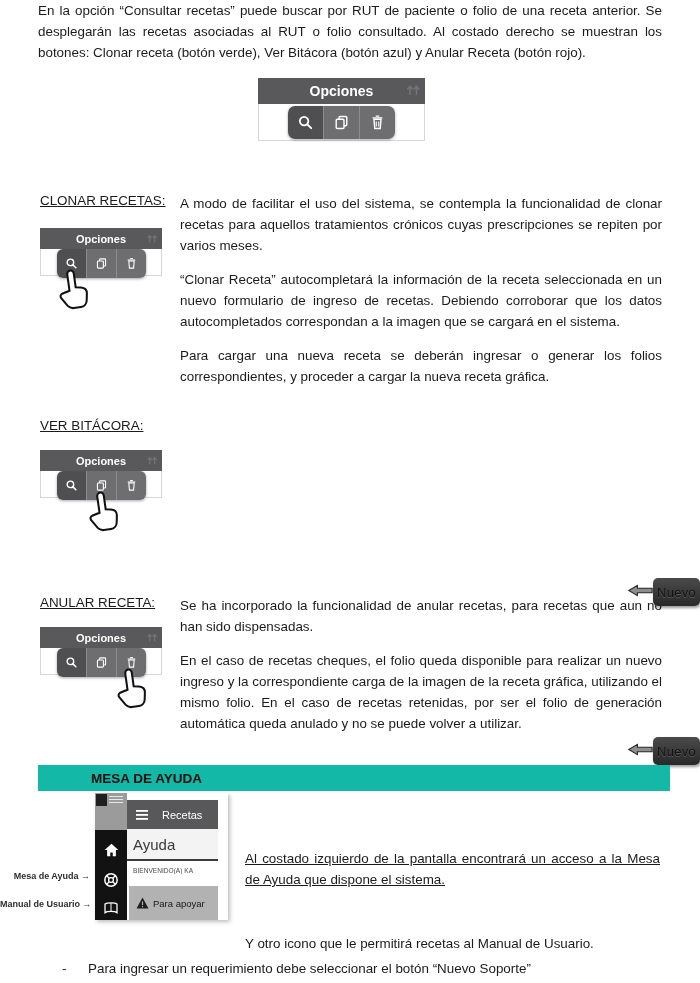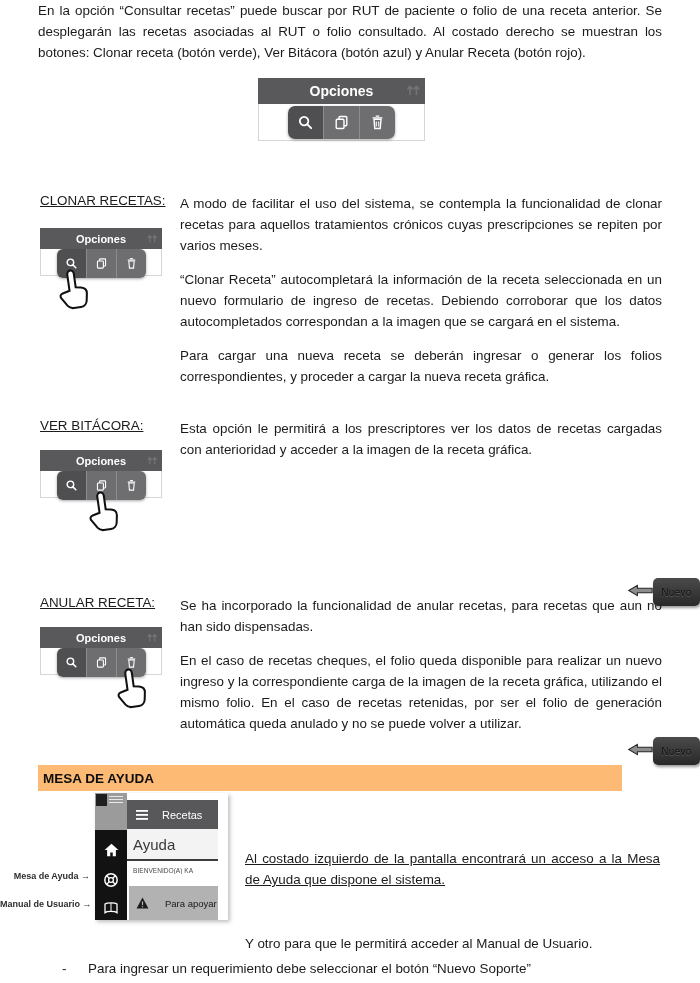--- a/index.html
+++ b/index.html
@@ -33,42 +33,42 @@
   .ow.mini svg.bicon{width:13px;height:13px;}
 
   .hand{position:absolute;width:34px;height:46px;}
   .hand svg{width:100%;height:100%;transform:rotate(-8deg);}
 
   
   .nuevo{display:flex;align-items:center;right:0;}
   .nuevo .tag{width:47px;height:28px;background:linear-gradient(180deg,#4b4b4b,#282828);
               border-radius:5px;display:flex;align-items:center;justify-content:center;
               box-shadow:1px 2px 3px rgba(0,0,0,.4);}
-  .nuevo .tag span{font-size:10px;color:#121212;text-shadow:0 1px 0 rgba(255,255,255,.18);letter-spacing:.3px;}
+  .nuevo .tag span{font-size:13px;color:#121212;text-shadow:0 1px 0 rgba(255,255,255,.18);letter-spacing:.3px;}
 
   
-  .mesa-bar{background:#fdba74;display:flex;align-items:center;}
+  .mesa-bar{background:#14b8a6;display:flex;align-items:center;padding-left:48px;}
   .mesa-bar span{font-weight:bold;font-size:13.5px;color:#0e0e0e;padding-left:5px;}
 
   .shot{width:133px;height:127px;box-shadow:2px 2px 4px rgba(0,0,0,.25);background:#fff;overflow:hidden;}
   .shot .logo-panel{position:absolute;left:0;top:0;width:32px;height:37px;background:#9b9b9b;}
   .shot .emblem{position:absolute;left:1px;top:1px;width:11px;height:12px;background:#1f1f1f;}
   .shot .emblem-lines{position:absolute;left:14px;top:3px;width:14px;height:8px;
       background:repeating-linear-gradient(180deg,#e8e8e8 0 1px,transparent 1px 3px);}
   .shot .topbar{position:absolute;left:32px;top:7px;width:91px;height:29px;background:#58585a;
       display:flex;align-items:center;color:#fff;}
   .shot .sidebar{position:absolute;left:0;top:37px;width:32px;height:90px;background:#121212;
       display:flex;flex-direction:column;align-items:center;}
   .shot .content{position:absolute;left:32px;top:36px;width:91px;height:91px;background:#fff;}
   .inicio{background:#f3f3f3;border-bottom:2px solid #3c3c3c;height:30px;display:flex;align-items:center;}
   .inicio span{font-size:15px;color:#3a3a3a;padding-left:6px;}
   .welcome{font-size:6.6px;color:#4a4a4a;padding:6px 0 0 6px;white-space:nowrap;overflow:hidden;}
   .alert-banner{position:absolute;left:2px;right:0;bottom:0;height:34px;background:#b2b2b2;
       display:flex;align-items:center;gap:4px;padding-left:7px;overflow:hidden;}
-  .alert-banner span{font-size:9.5px;color:#181818;white-space:nowrap;margin-left:12px;}
+  .alert-banner span{font-size:9.5px;color:#181818;white-space:nowrap;}
 
   .margin-label{font-size:9px;font-weight:bold;color:#2e2e2e;text-align:right;width:90px;white-space:nowrap;}
 
   .footer-line{display:flex;font-size:13.4px;color:#1b1b1b;}
   .footer-line .dash{width:26px;text-align:left;}
 </style>
 </head>
 <body>
 
 <div id="page">
@@ -192,23 +192,20 @@
           </div>
         </div>
       </div>
     </div>
     <div class="hand" style="left:46px;top:40px;">
       <svg viewBox="0 0 30 38">
           <path d="M12 4 c0-1.8 1.3-3.2 2.9-3.2 1.6 0 2.9 1.4 2.9 3.2 v12 l4.6 1 c3.3 .7 5 2.6 4.4 6 l-1 6 c-.5 2.9-2.9 5-5.8 5 h-6.3 c-2.1 0-4.1-1.1-5.3-2.9 l-4.4-7 c-1.2-1.8-.4-3.7 1.7-4.2 l6.3-1.5 z" fill="#fff" stroke="#111" stroke-width="1.8"></path>
         </svg>
     </div>
   </div>
-  <div class="abs body-text" style="left:180px;top:418px;width:482px;">
-    <p>Esta opción le permitirá a los prescriptores ver los datos de recetas cargadas con anterioridad y acceder a la imagen de la receta gráfica.</p>
-  </div>
 
   <div class="abs sec-label" style="left:40px;top:595px;">ANULAR RECETA:</div>
   <div class="abs" style="left:40px;top:627px;width:122px;height:105px;">
     <div class="ow mini">
       <div class="ow-header">
         <span>Opciones</span>
         <span class="sort">
           <svg width="12" height="10" viewBox="0 0 16 13">
               <path d="M5 12 V4 M5 3 l-2.6 3.4 M5 3 l2.6 3.4 M11.5 12 V4 M11.5 3 l-2.6 3.4 M11.5 3 l2.6 3.4" stroke="#8a8a8c" stroke-width="1.6" fill="none"></path>
             </svg>
@@ -322,20 +319,20 @@
           </svg>
         <span>Para apoyar</span>
       </div>
     </div>
   </div>
 
   <div class="abs margin-label" style="left:0;top:871px;">Mesa de Ayuda →</div>
   <div class="abs margin-label" style="left:0;top:899px;">Manual de Usuario →</div>
 
   <div class="abs body-text" style="left:245px;top:848px;width:415px;text-decoration:underline;">Al costado izquierdo de la pantalla encontrará un acceso a la Mesa de Ayuda que dispone el sistema.</div>
-  <div class="abs body-text" style="left:245px;top:933px;width:415px;text-align:left;">Y otro para que le permitirá acceder al Manual de Usuario.</div>
+  <div class="abs body-text" style="left:245px;top:933px;width:415px;text-align:left;">Y otro icono que le permitirá recetas al Manual de Usuario.</div>
 
   <div class="abs footer-line" style="left:62px;top:961px;width:600px;">
     <span class="dash">-</span>
     <span>Para ingresar un requerimiento debe seleccionar el botón “Nuevo Soporte”</span>
   </div>
 
 </div>
 
 </body></html>

